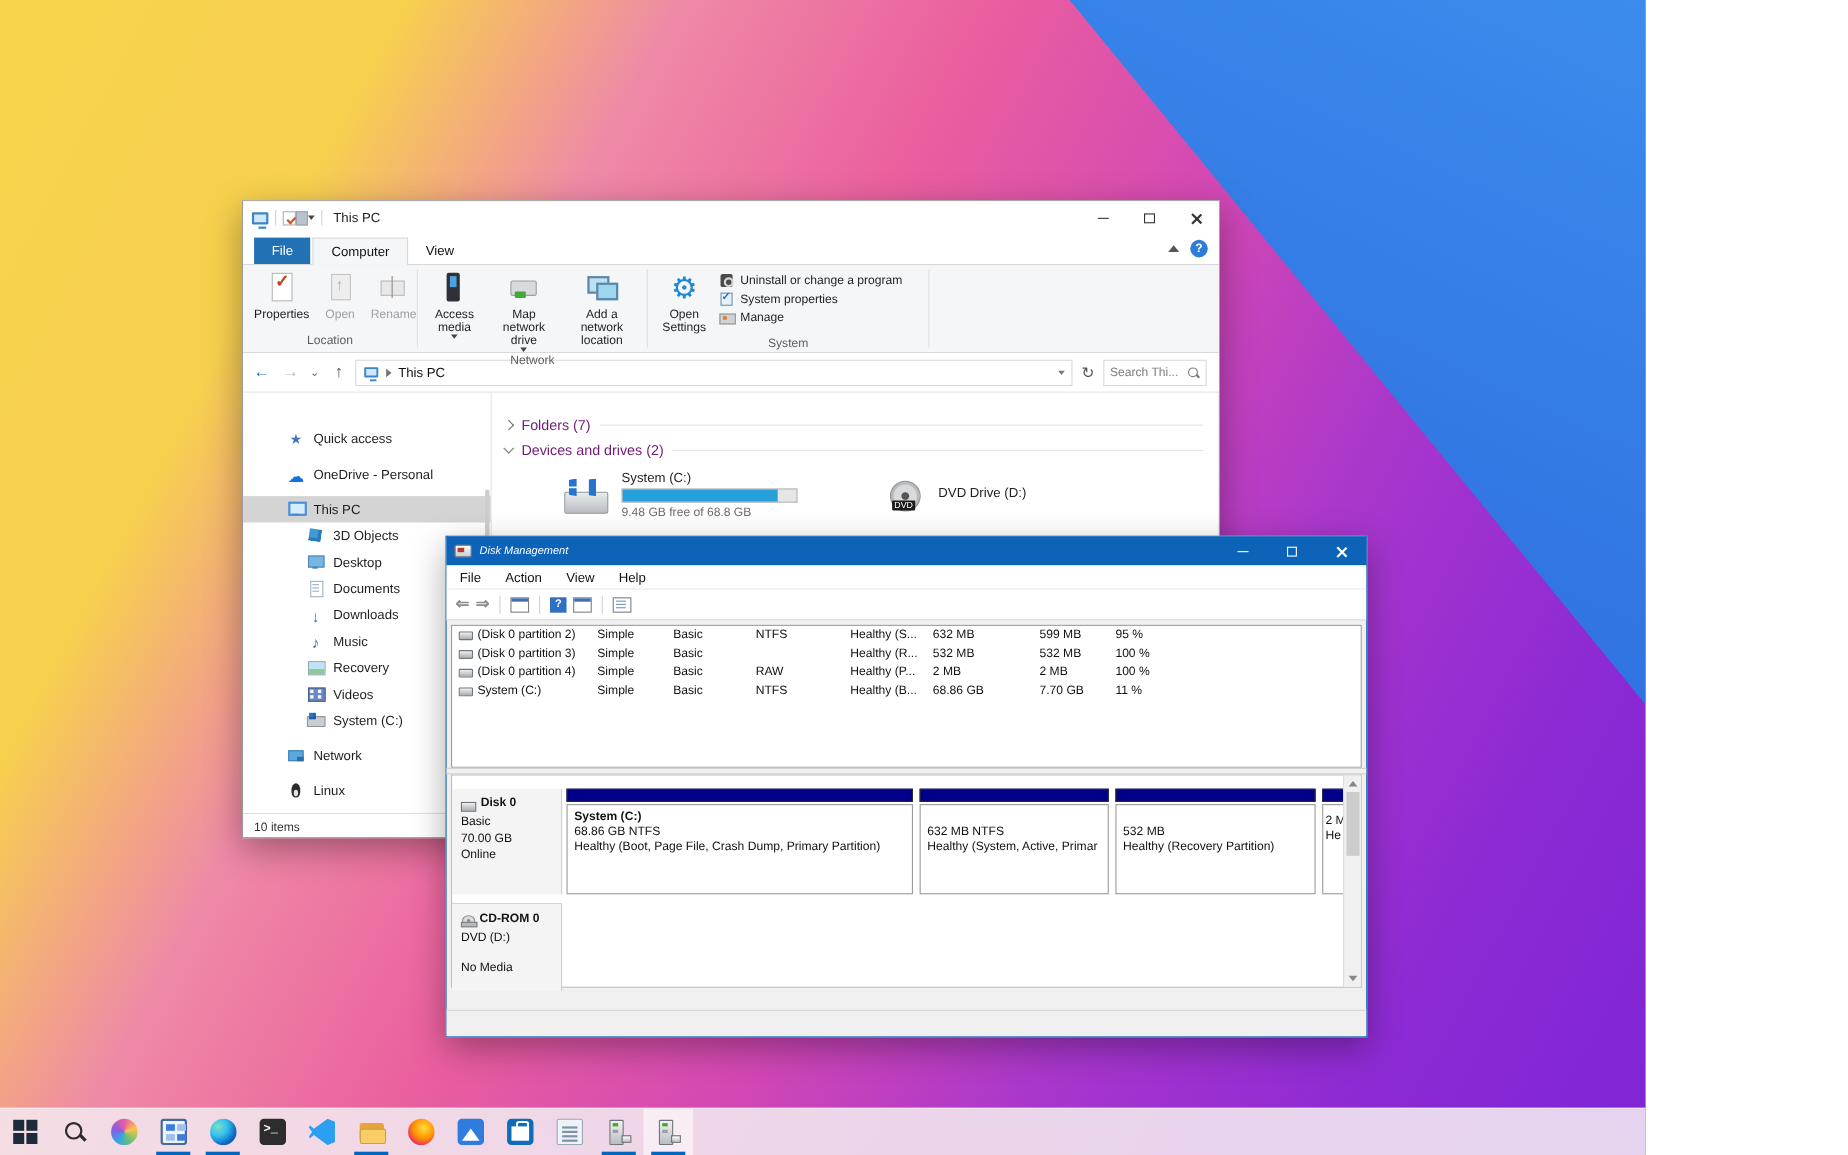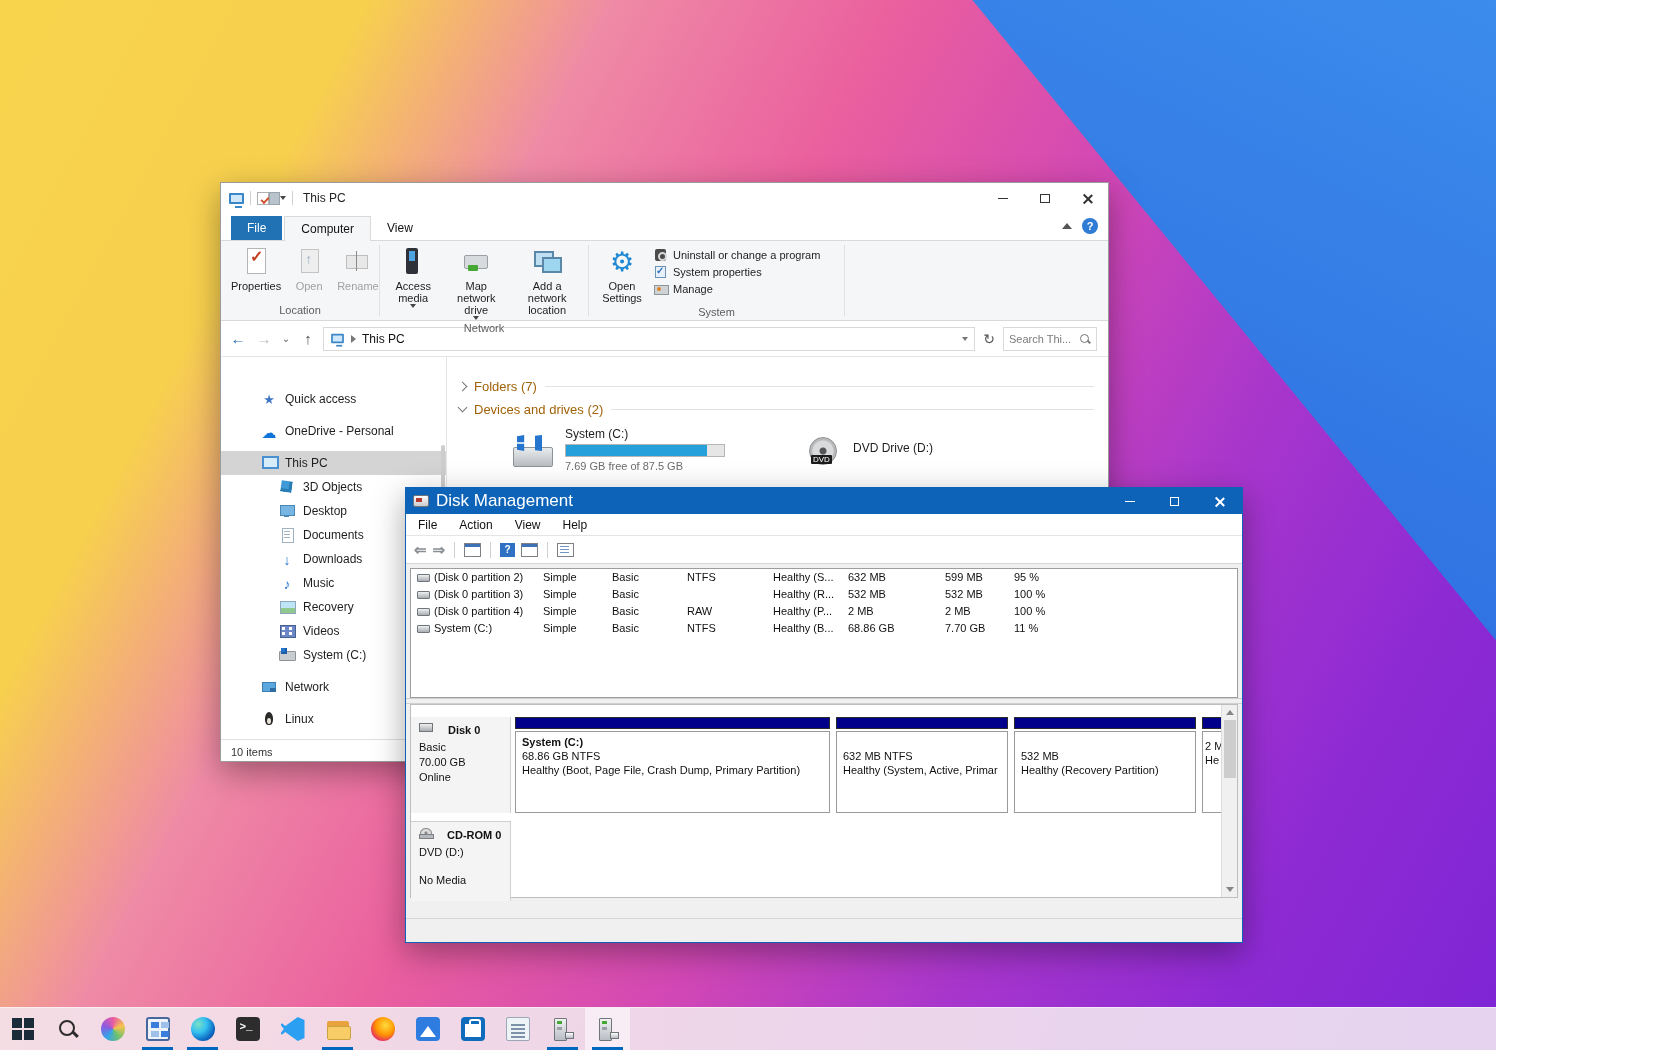--- a/index.html
+++ b/index.html
@@ -111,21 +111,21 @@
   .sic-drive::before { content:""; position:absolute; left:0; top:3px; width:15px; height:8px; background:#c9cdd1; border:1px solid #8d9499; border-radius:1px; }
   .sic-drive::after { content:""; position:absolute; left:2px; top:0; width:6px; height:6px; background:#2574cd; box-shadow:inset -2px -2px 0 #1b5ca6; }
   .sic-net::before { content:""; position:absolute; left:1px; top:2px; width:12px; height:8px; background:#5aa8de; border:1px solid #3d7fb0; }
   .sic-net::after { content:""; position:absolute; left:9px; top:8px; width:6px; height:4px; background:#2f6da0; }
   .sic-linux::before { content:""; position:absolute; left:4px; top:0; width:8px; height:13px; background:#2b2b2b; border-radius:50% 50% 40% 40%; }
   .sic-linux::after { content:""; position:absolute; left:6px; top:6px; width:4px; height:6px; background:#e8e4da; border-radius:50%; }
   .side-scroll { position:absolute; right:1px; top:88px; width:4px; height:60px; background:#cdcdcd; border-radius:2px; }
 
   .ex-content { flex:1; position:relative; padding-top:22px; }
   .grp-hdr { display:flex; align-items:center; gap:8px; padding-left:12px; margin-bottom:8px; }
-  .grp-hdr .txt { color:#a16207; font-size:13px; white-space:nowrap; }
+  .grp-hdr .txt { color:#701a75; font-size:13px; white-space:nowrap; }
   .grp-hdr .rule { flex:1; height:1px; background:#e3e3e3; margin-right:14px; }
   .gchev { width:7px; height:7px; border-right:1.5px solid #777; border-bottom:1.5px solid #777; flex:0 0 7px; }
   .gchev.closed { transform:rotate(-45deg); }
   .gchev.open { transform:rotate(45deg); margin-top:-4px; }
   .tile { position:absolute; display:flex; gap:10px; }
   .tile-c { left:64px; top:70px; width:270px; }
   .tile-d { left:356px; top:76px; }
   .drive-big { width:44px; height:34px; position:relative; margin-top:8px; }
   .drive-big::before { content:""; position:absolute; left:2px; top:12px; width:38px; height:18px; background:linear-gradient(#e9ebec,#b9bdc2); border:1px solid #8d9499; border-radius:2px; }
   .drive-big::after { content:""; position:absolute; left:6px; top:0; width:16px; height:16px; background:#2574cd;
@@ -139,21 +139,21 @@
   .pfill { height:100%; background:#26a0da; }
   .tfree { font-size:11px; color:#6d6d6d; }
   .ex-status { height:24px; border-top:1px solid #e0e0e0; display:flex; align-items:center; padding-left:10px; font-size:11px; color:#333; }
 
   
   #diskmgmt { left:405px; top:487px; width:838px; height:456px; border:1px solid #0c63b8; background:#f0f0f0; }
   .dm-titlebar { height:26px; background:#0c63b8; color:#fff; display:flex; align-items:center; padding-left:7px; gap:7px; }
   .dm-icon { width:16px; height:12px; position:relative; }
   .dm-icon::before { content:""; position:absolute; inset:0; background:linear-gradient(#fdfdfd,#c8ccd0); border:1px solid #6f767c; border-radius:2px; }
   .dm-icon::after { content:""; position:absolute; left:3px; top:3px; width:6px; height:4px; background:#b33a2f; }
-  .dm-title { font-size:17px; }
+  .dm-title { font-size:10px;font-style:italic; }
   .dm-caps { margin-left:auto; display:flex; }
   .dm-cap { width:45px; height:26px; display:flex; align-items:center; justify-content:center; }
   .wg-min { width:10px; height:1px; background:#fff; }
   .wg-max { width:9px; height:9px; border:1px solid #fff; }
   .wg-close { position:relative; width:11px; height:11px; }
   .wg-close::before,.wg-close::after { content:""; position:absolute; left:5px; top:0; width:1.5px; height:12px; background:#fff; }
   .wg-close::before { transform:rotate(45deg); } .wg-close::after { transform:rotate(-45deg); }
   .dm-menubar { height:22px; background:#fff; display:flex; align-items:center; gap:22px; padding-left:12px; font-size:12px; border-bottom:1px solid #e5e5e5; }
   .dm-toolbar { height:28px; background:#fff; display:flex; align-items:center; padding-left:8px; gap:6px; border-bottom:1px solid #d7d7d7; }
   .tb-sep { width:1px; height:16px; background:#d0d0d0; margin:0 3px; }
@@ -172,21 +172,21 @@
   .volcell { display:flex; align-items:center; gap:4px; }
   .vol-ic { width:13px; height:8px; background:linear-gradient(#efefef,#a9adb2); border:1px solid #6f767c; border-radius:1px; flex:0 0 13px; }
 
   .dm-splitter { position:absolute; left:0; right:0; top:210px; height:6px; background:#f0f0f0; border-top:1px solid #cfcfcf; border-bottom:1px solid #cfcfcf; }
 
   .dm-gpane { position:absolute; left:4px; right:4px; top:216px; height:194px; background:#fff; border:1px solid #bdbdbd; }
   .grow { position:absolute; left:0; display:flex; }
   .grow-disk0 { top:12px; height:96px; }
   .grow-cdrom { top:116px; height:80px; border-top:1px solid #cfcfcf; }
   .glabel { width:100px; padding:6px 0 0 8px; font-size:11px; line-height:15px; border-right:1px solid #cfcfcf; background:#f4f4f4; }
-  .glabel .ttl { display:flex; align-items:flex-start; gap:15px; font-weight:bold; margin-bottom:2px; }
+  .glabel .ttl { display:flex; align-items:flex-end; gap:4px; font-weight:bold; margin-bottom:2px; }
   .disk-ic { width:14px; height:9px; background:linear-gradient(#efefef,#a9adb2); border:1px solid #6f767c; flex:0 0 14px; }
   .cd-ic { width:13px; height:11px; position:relative; flex:0 0 13px; }
   .cd-ic::before { content:""; position:absolute; left:1px; top:0; width:10px; height:8px; border-radius:50%; background:radial-gradient(circle,#888 0 1px,#dcdcdc 2px); border:1px solid #8a8a8a; }
   .cd-ic::after { content:""; position:absolute; left:0; bottom:0; width:13px; height:3px; background:#b5b9bd; border:1px solid #7d8084; }
   .gparts { display:flex; gap:6px; padding-left:2px; margin-left:2px; }
   .gpart { display:flex; flex-direction:column; }
   .band { height:12px; background:#00008b; border:1px solid #2a2a2a; }
   .gbox { flex:1; margin-top:2px; border:1px solid #9a9a9a; background:#fff; padding:3px 6px; font-size:11px; line-height:14px; overflow:hidden; white-space:nowrap; }
   .gbox b { font-weight:bold; }
   .w-p1 { width:315px; } .w-p2 { width:172px; } .w-p3 { width:182px; } .w-p4 { width:21px; }
@@ -437,21 +437,21 @@
 
         <div class="tile tile-c">
           <div class="drive-big">
               <span class="winflag"></span>
             </div>
           <div>
             <div class="tname">System (C:)</div>
             <div class="pbar">
                 <div class="pfill" style="width: 89%;"></div>
               </div>
-            <div class="tfree">7.69 GB free of 87.5 GB</div>
+            <div class="tfree">9.48 GB free of 68.8 GB</div>
           </div>
         </div>
 
         <div class="tile tile-d">
           <div class="dvd-big"></div>
           <div>
             <div class="tname" style="margin-top:8px">DVD Drive (D:)</div>
           </div>
         </div>
       </div>

